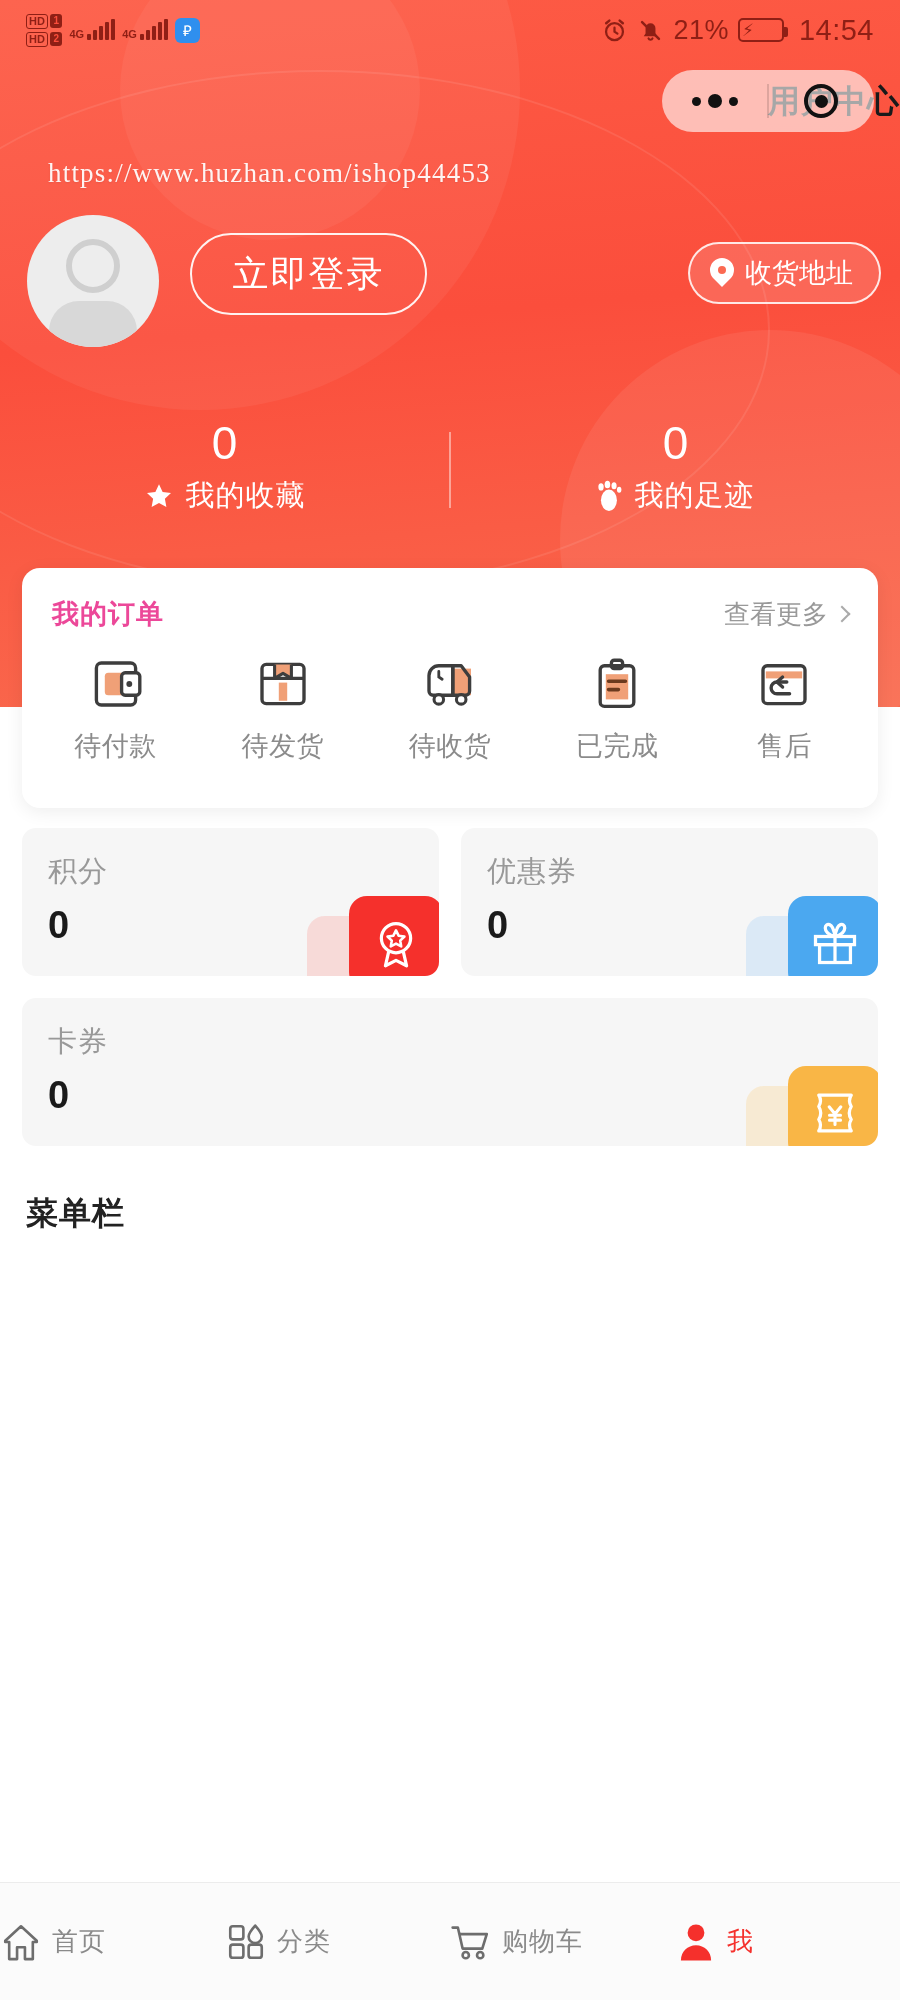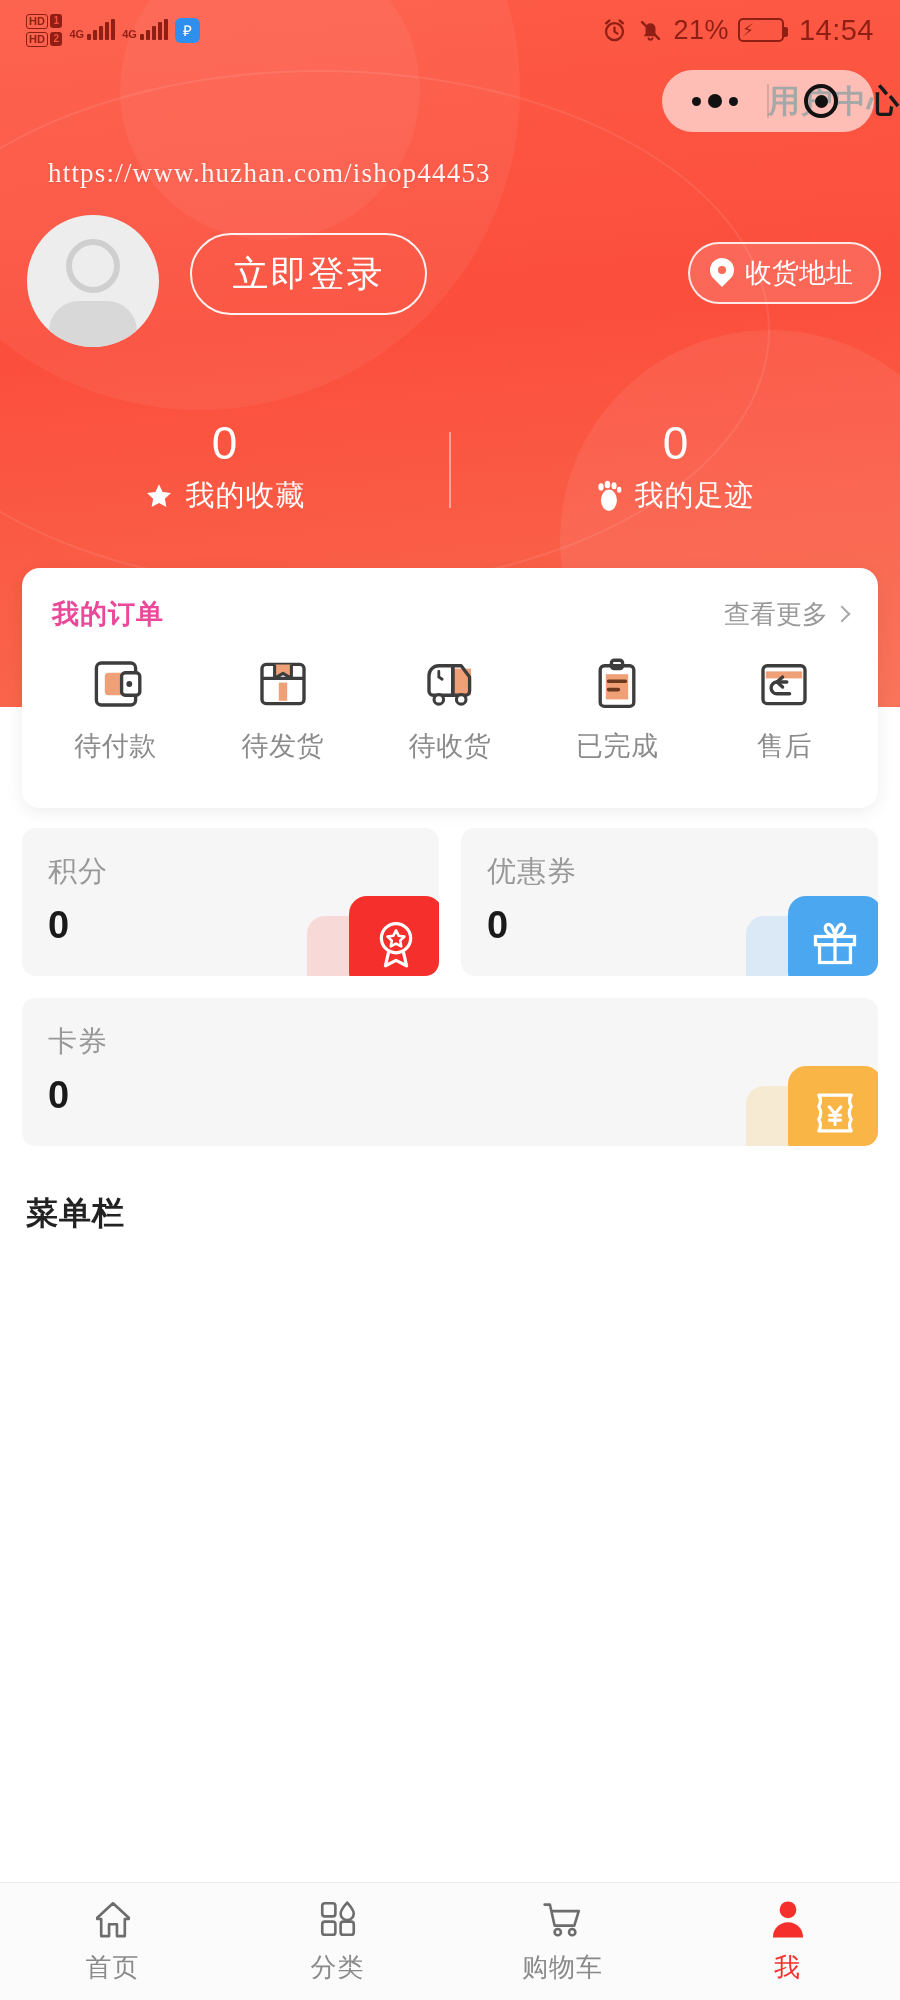--- a/index.html
+++ b/index.html
@@ -220,21 +220,21 @@
     font-size:32px; font-weight:700; color:#222; letter-spacing:1px;
   }
 
   
   .tabbar {
     position:absolute; left:0; bottom:0; width:900px; height:118px;
     background:#FBFBFB; border-top:1.5px solid #ECECEC;
     display:flex; align-items:center; z-index:9;
   }
   .tab {
-    flex:1; display:flex; flex-direction:column; align-items:center; gap:10px;
+    flex:1; display:flex; flex-direction:row; align-items:center; gap:10px;
   }
   .tab .lbl { font-size:26px; color:#8a8a8a; letter-spacing:1px; }
   .tab.active .lbl { color:#F5302C; }
   .tab-ico { width:42px; height:42px; }
 </style>
 </head>
 <body>
 
 <div class="phone">
 

